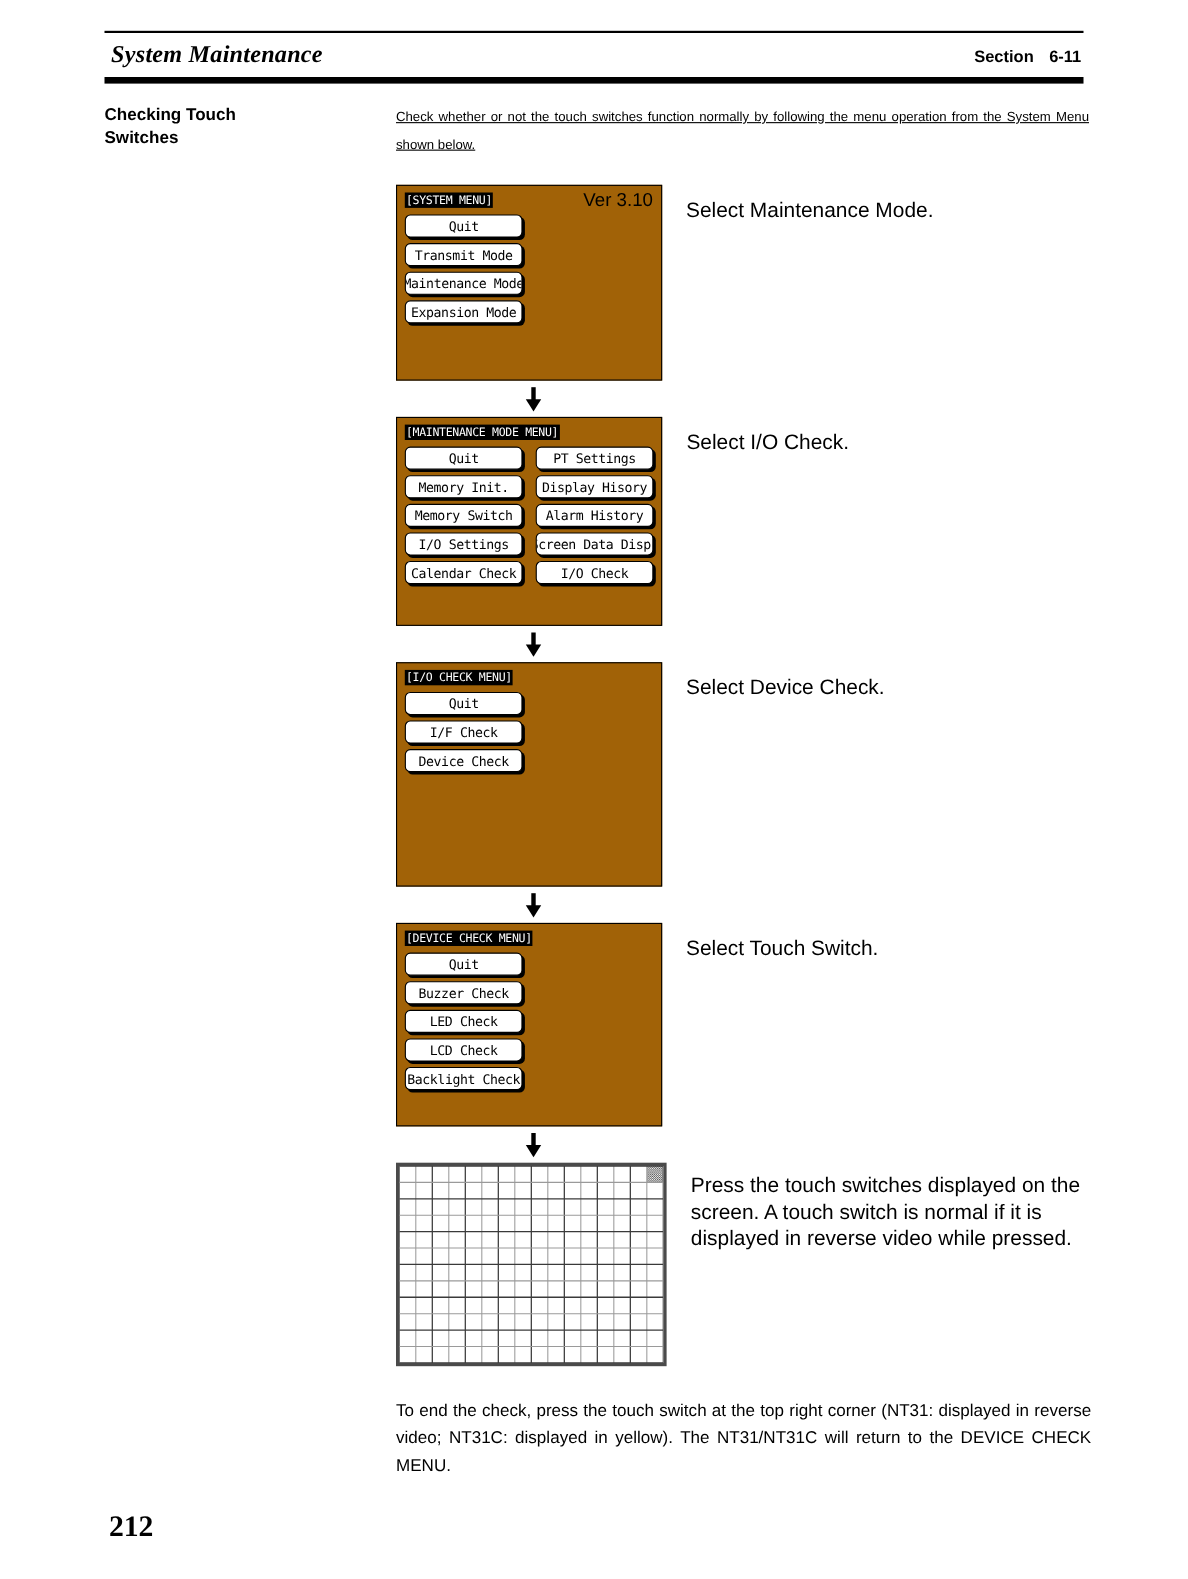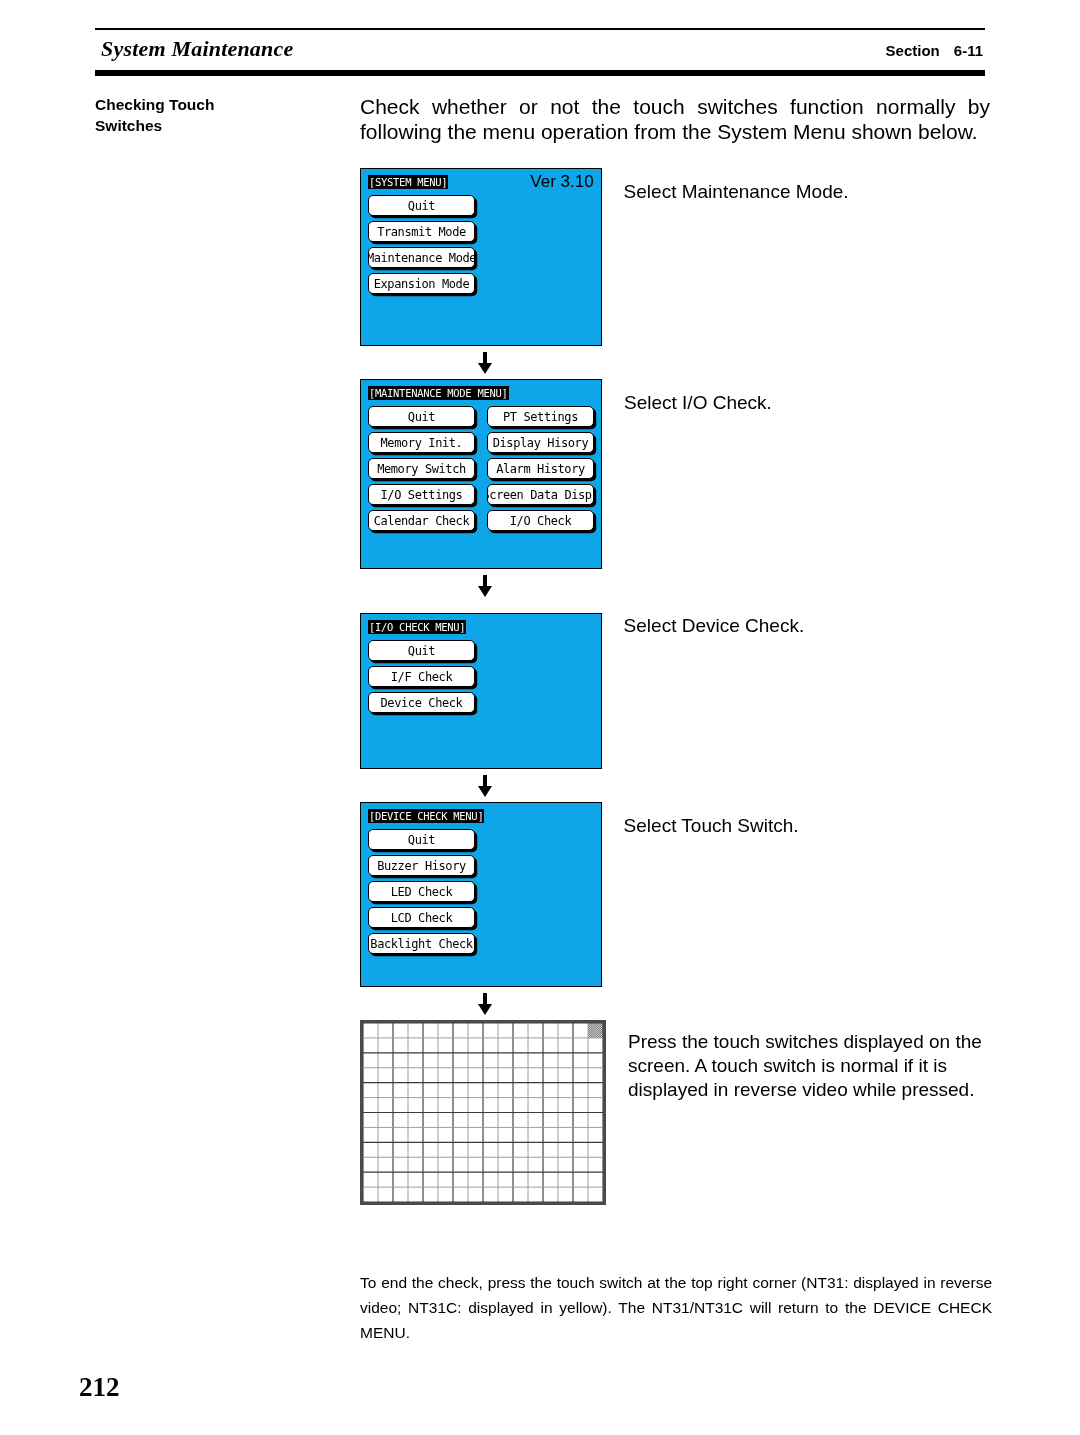--- a/index.html
+++ b/index.html
@@ -64,24 +64,25 @@
   }
   #intro .side-title {
     width: 265px;
     flex: 0 0 265px;
     font-weight: bold;
     font-size: 15.5px;
     line-height: 21px;
   }
   #intro .body-text {
     flex: 1;
-    font-size: 21px;
+    font-size: 12px;
     line-height: 25px;
     text-align: justify;
     text-justify: inter-word;
+    text-decoration: underline;
   }
 
   
   #flow {
     position: absolute;
     left: 360px;
     top: 168px;
     width: 630px;
   }
   .flow-step {
@@ -98,21 +99,21 @@
     padding-top: 12px;
     width: 380px;
   }
   .caption.multi { padding-top: 10px; }
 
   
   .pt-screen {
     box-sizing: border-box;
     width: 250px;
     border: 1.5px solid #000;
-    background: #0ea5e9;
+    background: #a16207;
     position: relative;
     padding: 6px 7px 5px 7px;
   }
   .pt-titlebar {
     display: flex;
     align-items: flex-start;
     justify-content: space-between;
     height: 16px;
     margin-bottom: 4px;
   }
@@ -157,21 +158,21 @@
     align-items: center;
     justify-content: center;
     white-space: nowrap;
     overflow: hidden;
     text-align: center;
   }
 
   
   .pt-screen.h1 { height: 178px; }
   .pt-screen.h2 { height: 190px; }
-  .pt-screen.h3 { height: 156px; margin-top: 11px; }
+  .pt-screen.h3 { height: 204px; }
   .pt-screen.h4 { height: 185px; }
 
   
   .arrow-wrap {
     width: 250px;
     display: flex;
     justify-content: center;
     padding: 6px 0 5px 0;
   }
   .arrow-down {
@@ -223,21 +224,21 @@
     font-size: 15.5px;
     line-height: 25px;
     text-align: justify;
     text-justify: inter-word;
   }
   #closing p { margin: 0; }
 
   
   #page-number {
     position: absolute;
-    left: 79px;
+    left: 99px;
     top: 1372px;
     font-family: "Liberation Serif", serif;
     font-weight: bold;
     font-size: 27px;
   }
 </style>
 </head>
 <body>
 
 <div id="page-header">
@@ -342,21 +343,21 @@
     </div>
     <div class="flow-step">
       <div class="step-body">
         <div class="pt-screen h4">
           <div class="pt-titlebar">
             <div class="pt-title">[DEVICE CHECK MENU]</div>
           </div>
           <div class="pt-cols">
             <div class="pt-col">
               <div class="pt-btn">Quit</div>
-              <div class="pt-btn">Buzzer Hisory</div>
+              <div class="pt-btn">Buzzer Check</div>
               <div class="pt-btn">LED Check</div>
               <div class="pt-btn">LCD Check</div>
               <div class="pt-btn">Backlight Check</div>
             </div>
           </div>
         </div>
         <div class="caption">Select Touch Switch.</div>
       </div>
     </div>
     <div class="arrow-wrap">

